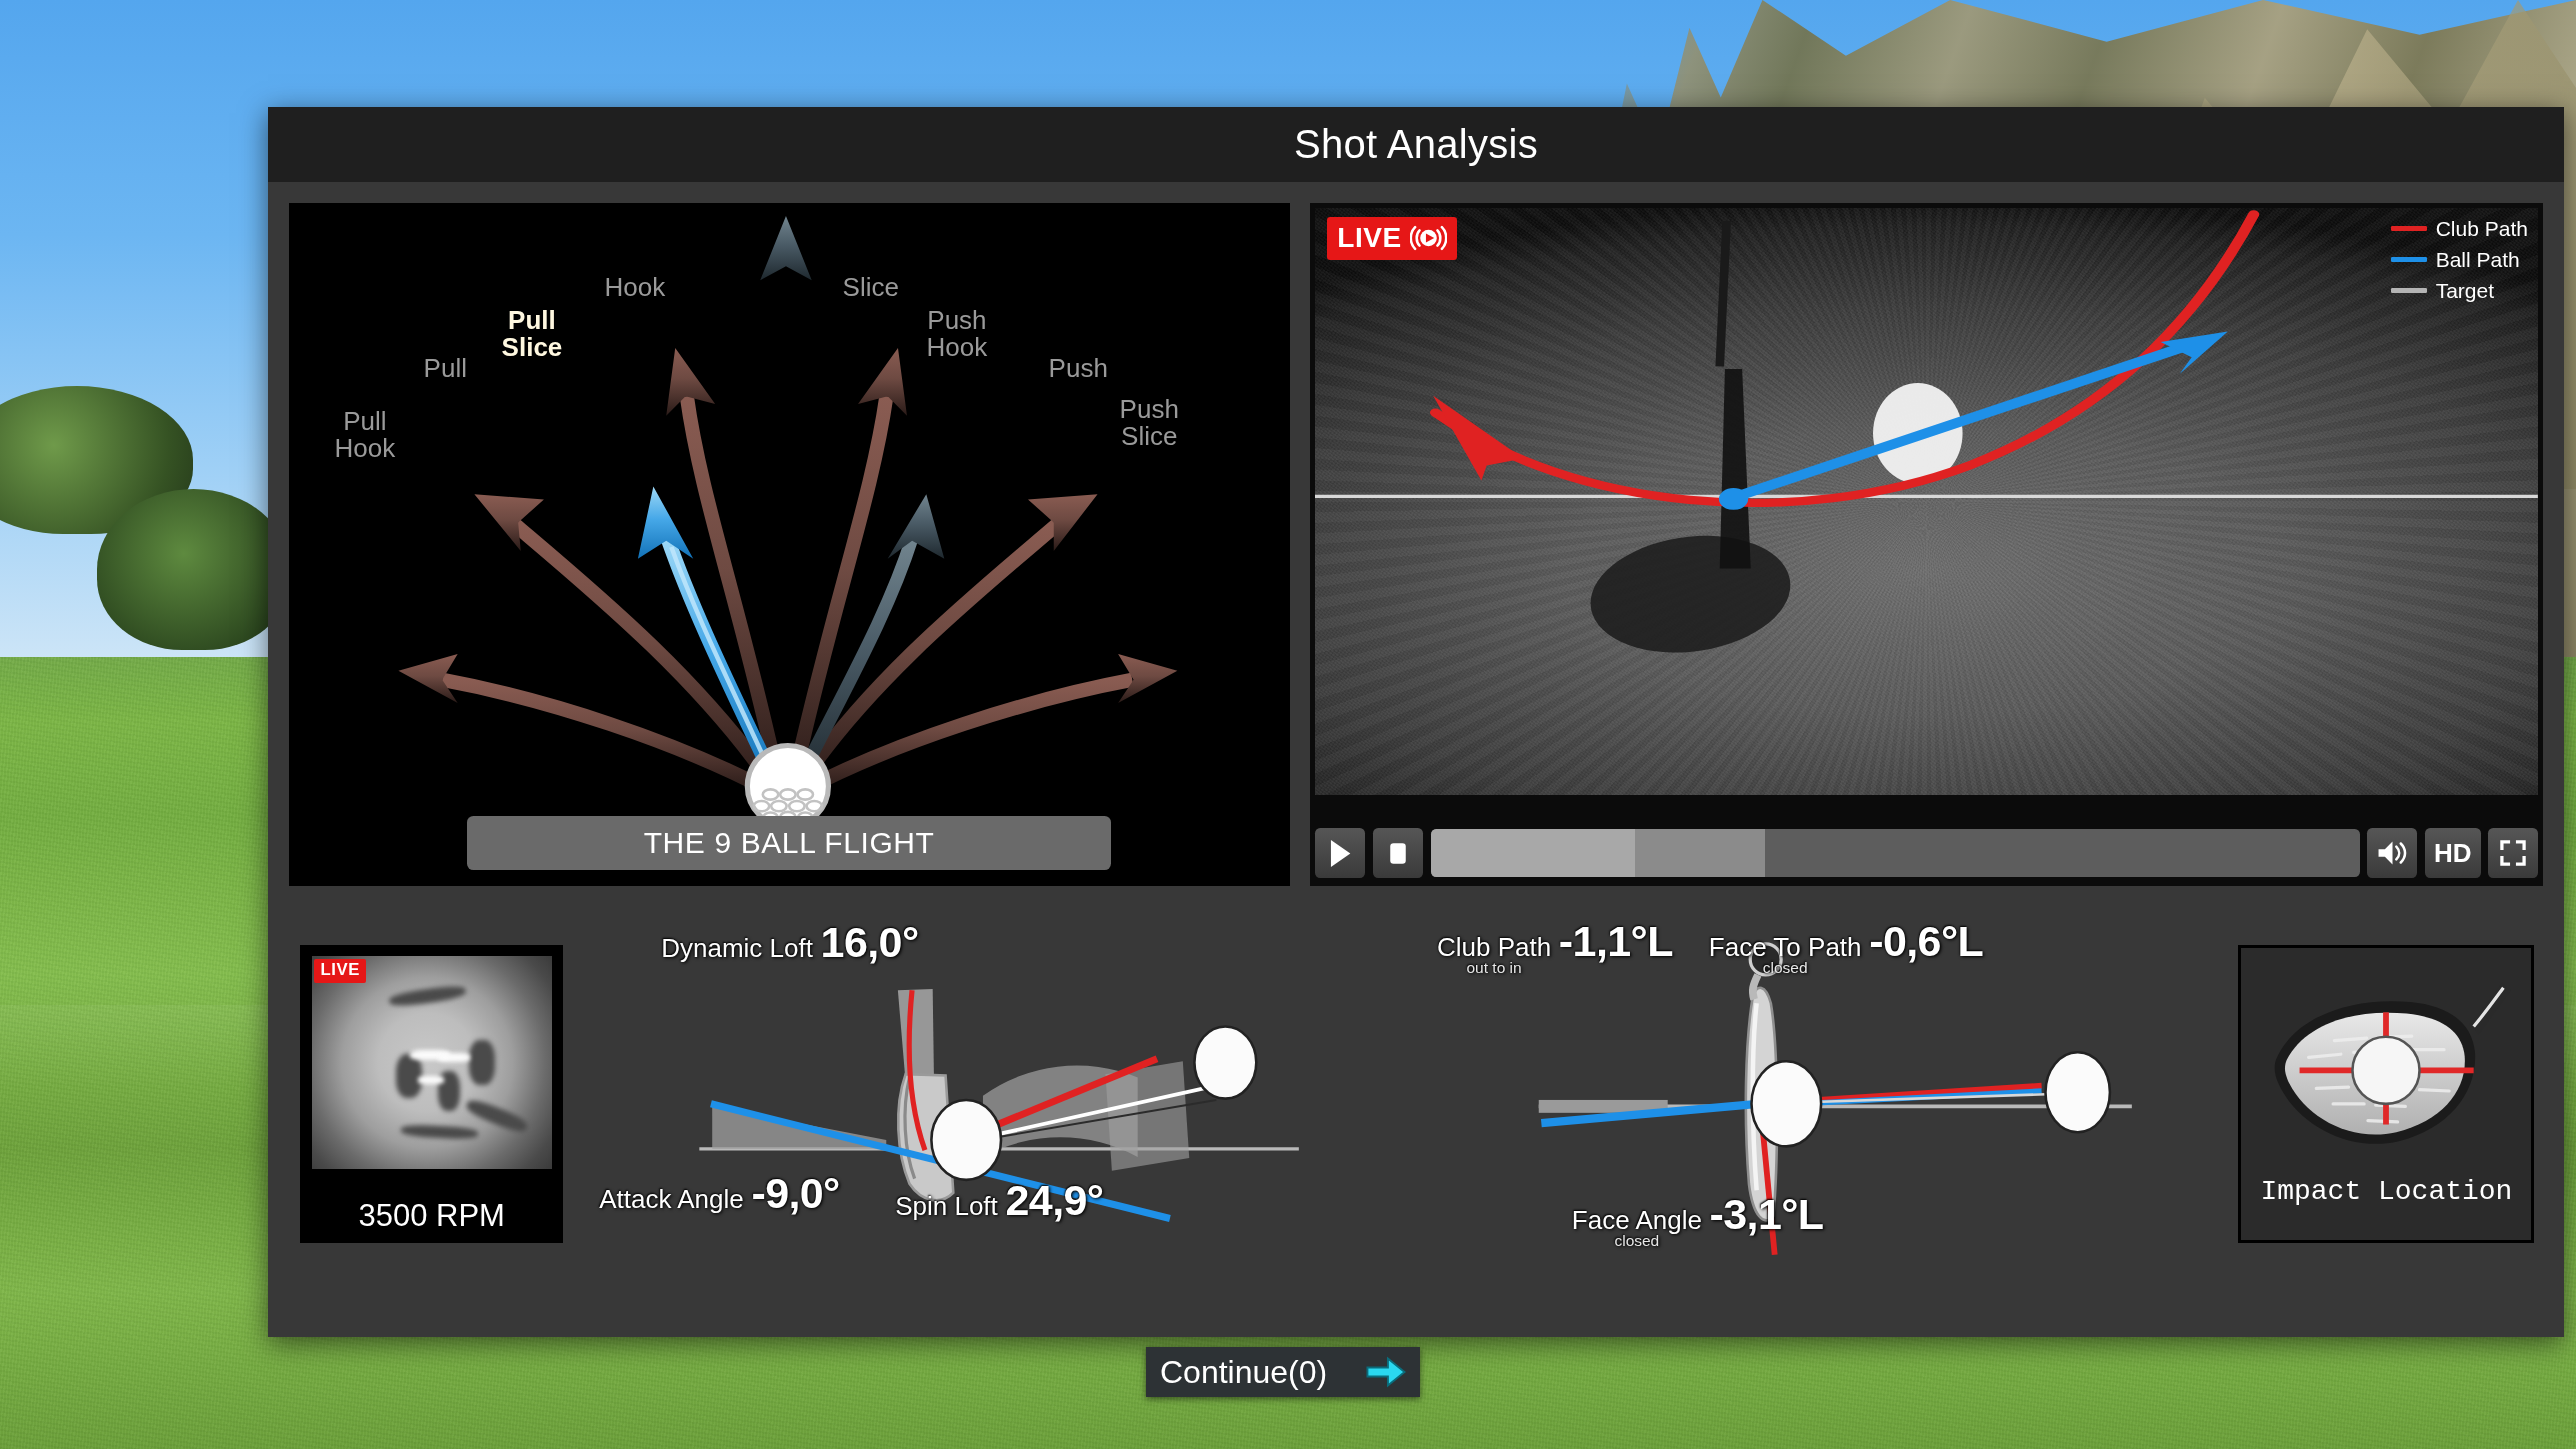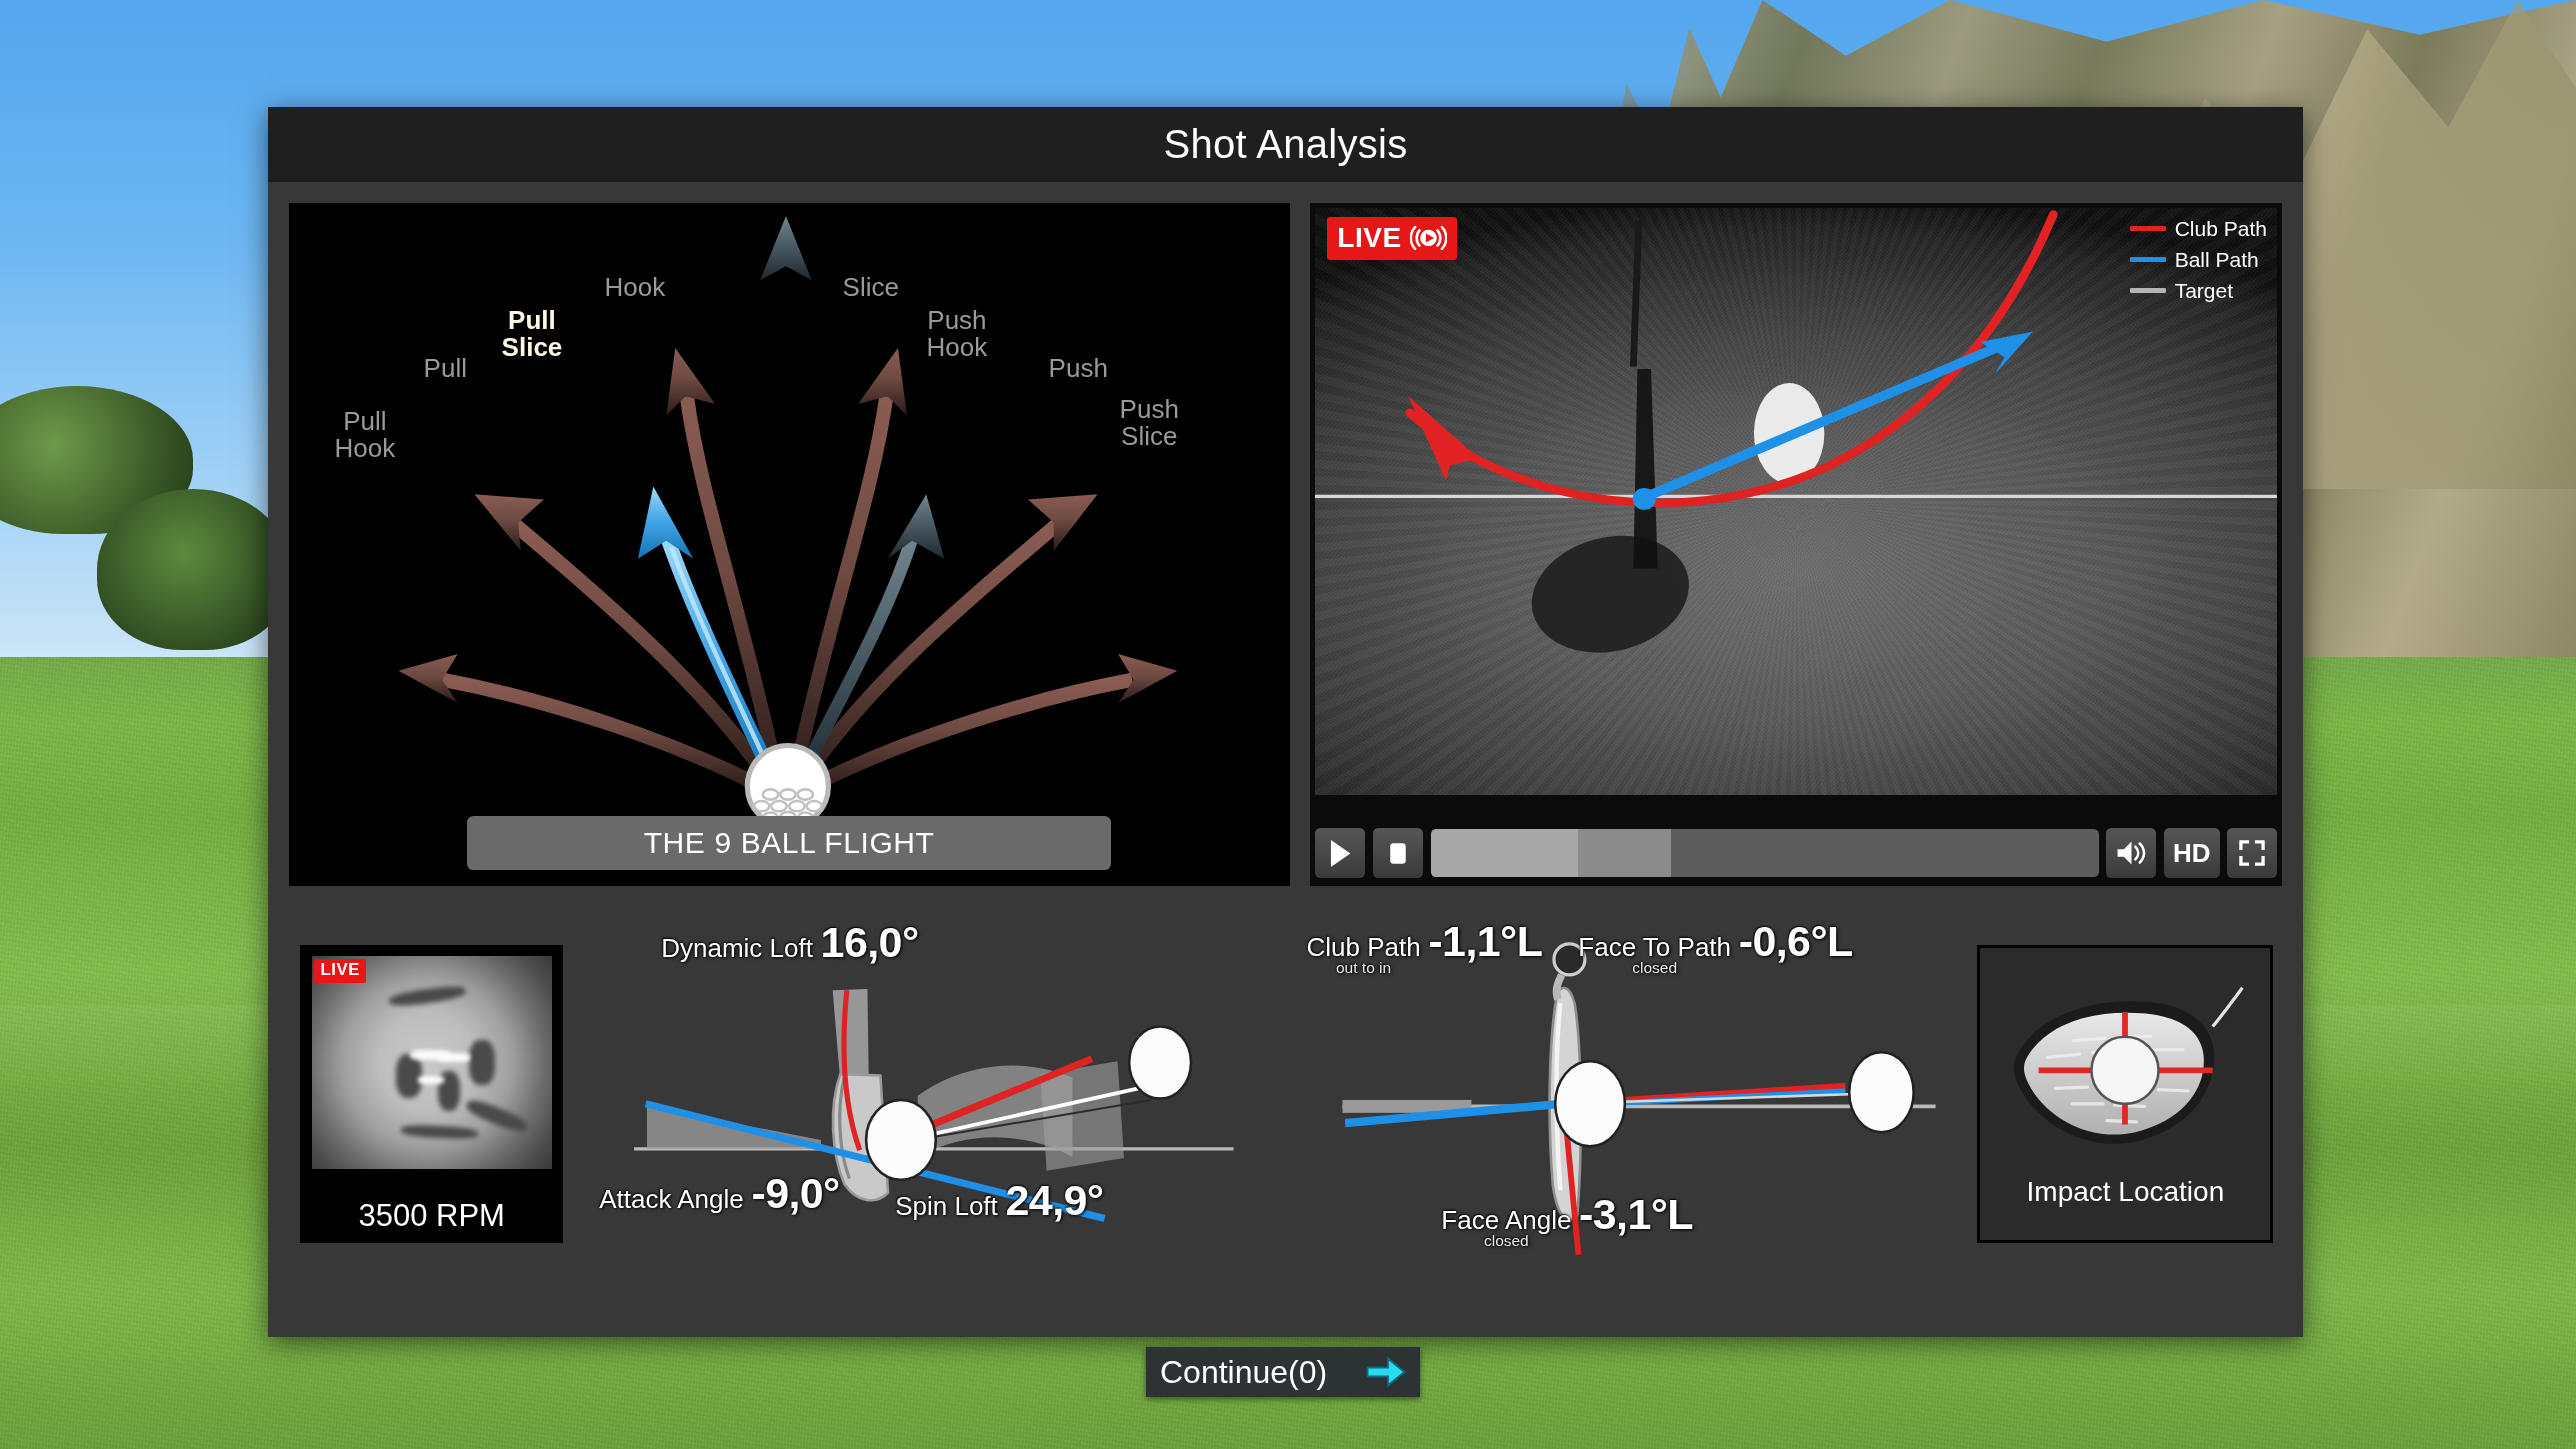--- a/index.html
+++ b/index.html
@@ -45,21 +45,21 @@
       repeating-linear-gradient(95deg, rgba(255,255,255,.07) 0px, rgba(255,255,255,.07) 1.3px, rgba(0,0,0,.06) 1.3px, rgba(0,0,0,.06) 3.2px),
       repeating-linear-gradient(8deg, rgba(40,80,20,.10) 0px, rgba(40,80,20,.10) 1.9px, rgba(170,220,110,.10) 1.9px, rgba(170,220,110,.10) 4.5px);
   }
   .fairway-band {
     position:absolute; left:0; width:100%;
     background:linear-gradient(180deg, rgba(255,255,255,.055), rgba(255,255,255,0));
   }
 
   
   #window {
-    position:absolute; left:268px; top:107px; width:2035px; height:1230px;
+    position:absolute; left:268px; top:107px; width:2296px; height:1230px;
     background:#383838;
     box-shadow:0 6.4px 26px rgba(0,0,0,.55);
   }
   #titlebar {
     height:75px; background:#1f1f1f;
     display:flex; align-items:center; justify-content:center;
   }
   #titlebar .title {
     color:#ffffff; font-size:40px; font-weight:400; letter-spacing:0.3px;
   }
@@ -169,21 +169,21 @@
   }
   .m-name { font-size:26px; }
   .m-sub  { font-size:15.5px; color:#e8e8e8; }
   .m-val  { font-size:43px; font-weight:bold; letter-spacing:-0.6px; }
   .m-name-wrap { display:flex; flex-direction:column; align-items:center; line-height:1.0; }
 
   .impact-card {
     width:296px; height:298px; background:#2b2b2b;
     border:3.9px solid #000; margin-right:9px;
     position:relative; display:flex; flex-direction:column;
-    align-items:center; justify-content:flex-start;
+    align-items:center; justify-content:flex-start;font-family:Liberation Mono, monospace;
   }
   .impact-face { position:relative; width:258px; height:213px; margin-top:14px; }
   .impact-label { color:#fff; font-size:28px; margin-top:1.3px; }
 
   
   #continue {
     position:absolute; left:1146px; top:1347px;
     width:274px; height:50px; background:#2d3235;
     display:flex; align-items:center; padding:0 14px;
     box-shadow:0 1.9px 6.4px rgba(0,0,0,.5);

